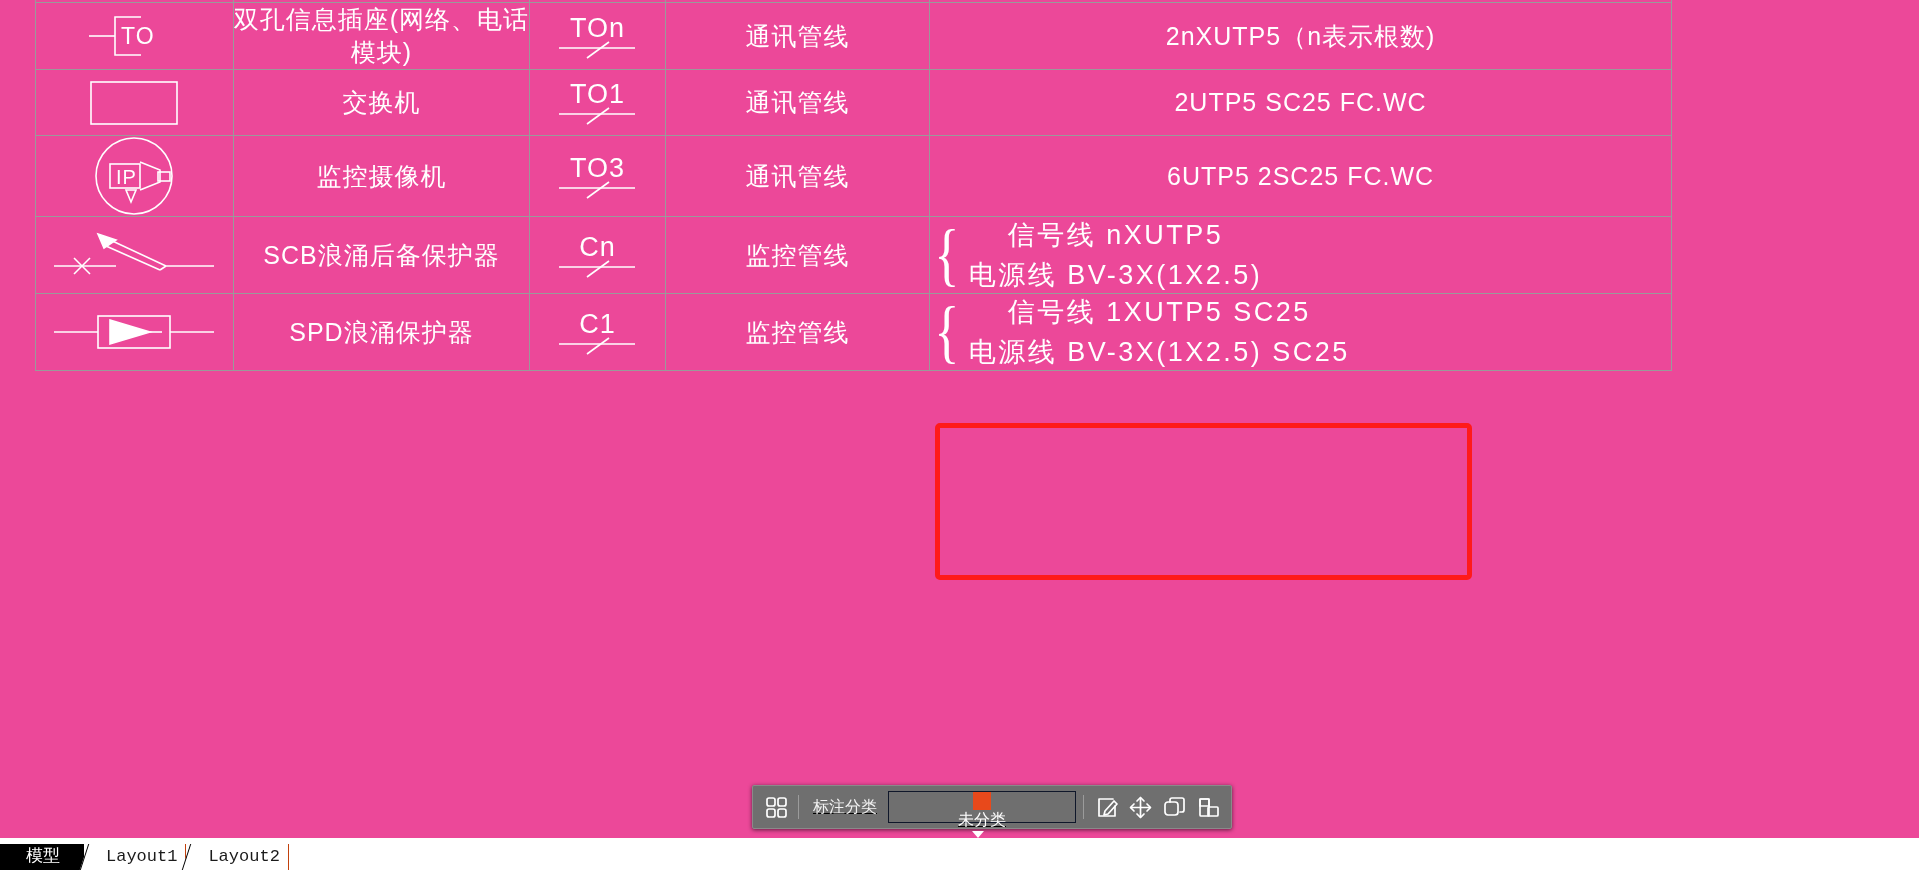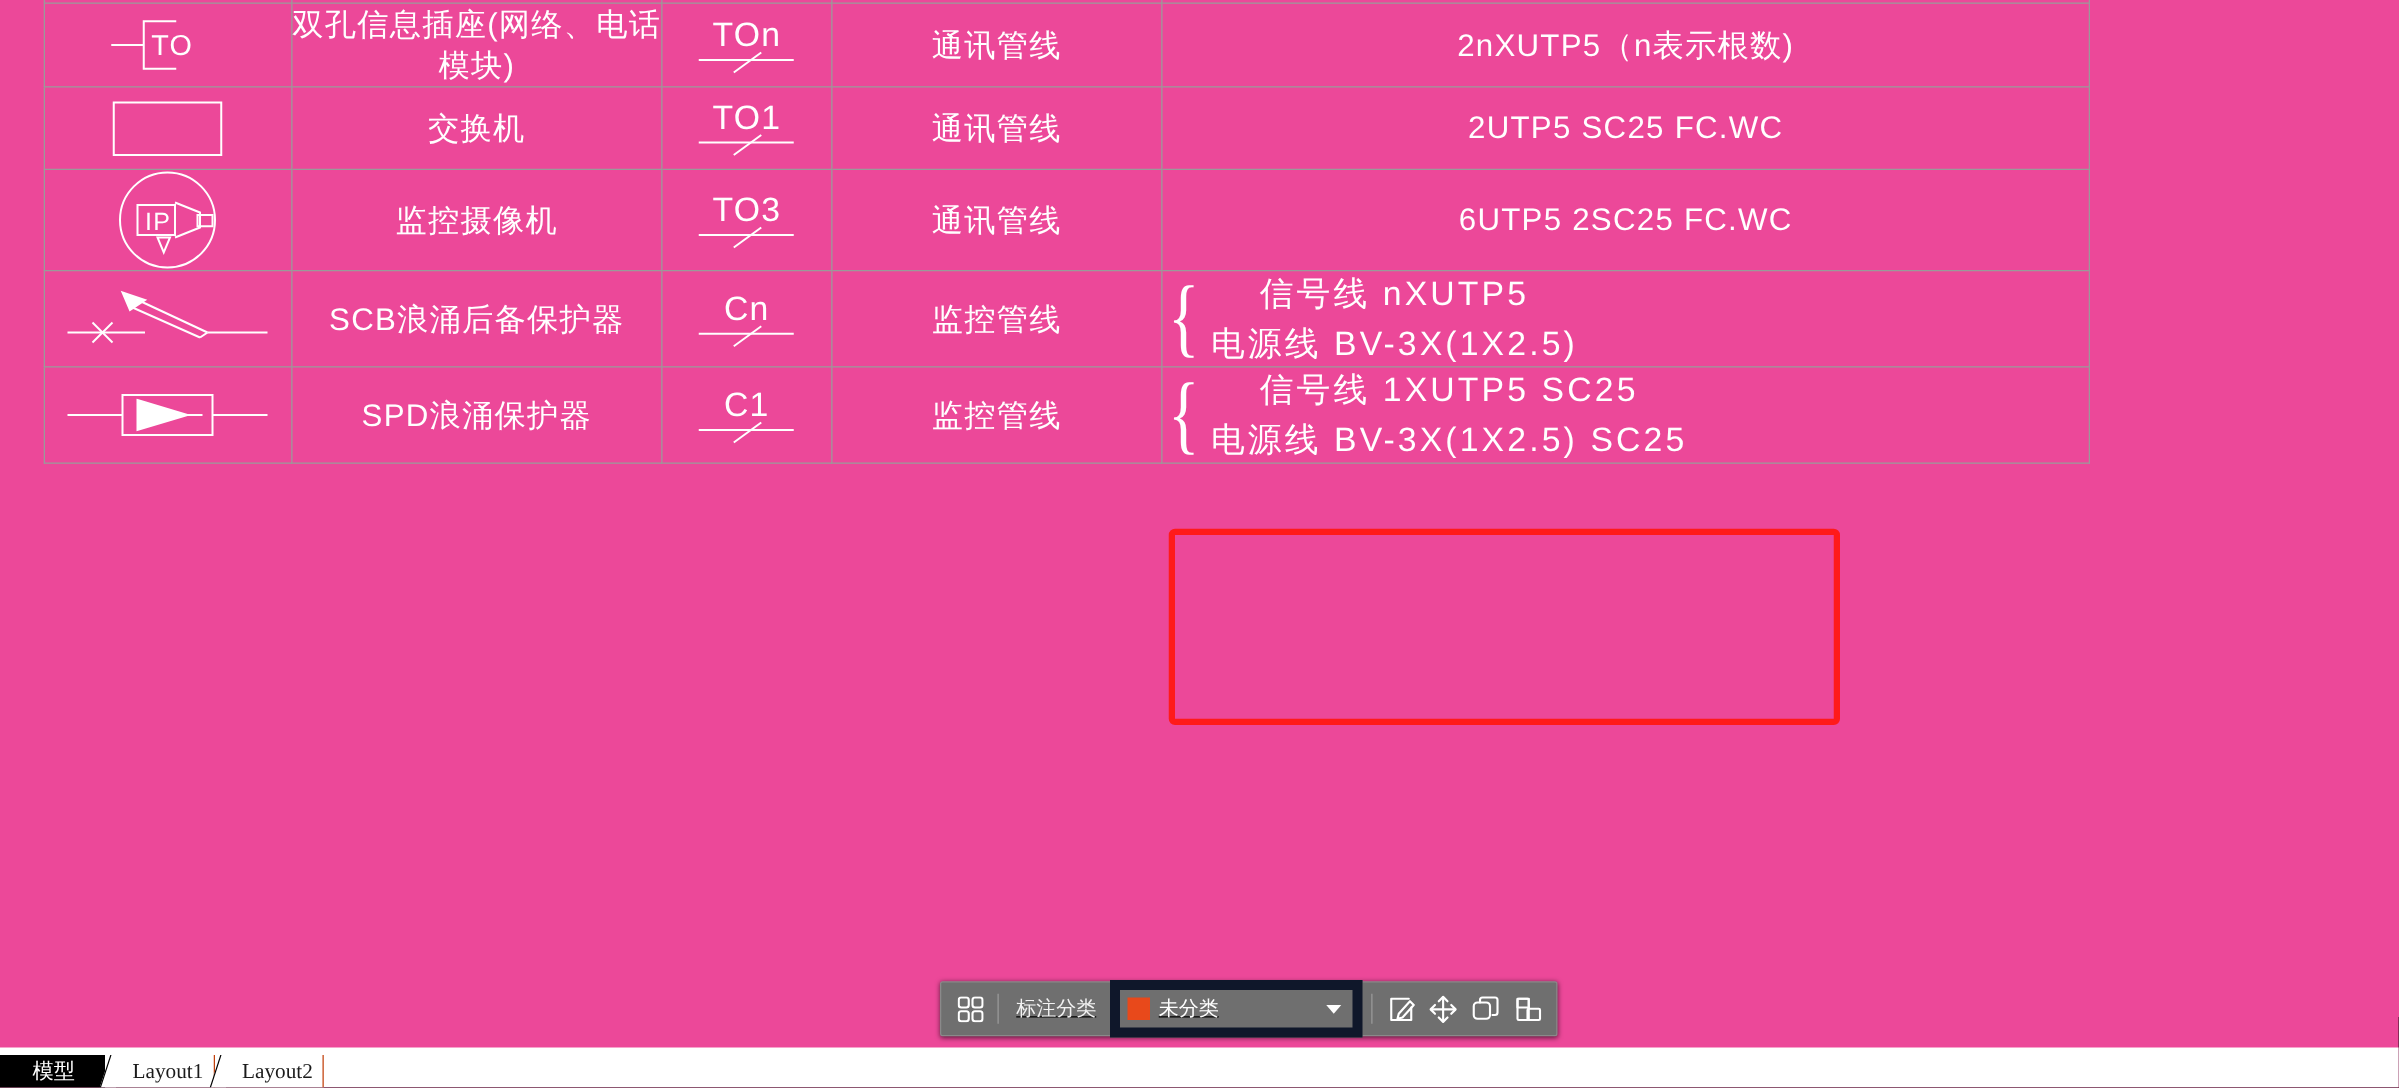--- a/index.html
+++ b/index.html
@@ -79,23 +79,24 @@
   .tbar-sep{width:1px;height:24px;background:#9b9b9b;margin:0 5px;}
   .tbar-label{
     color:#f2f2f2;font-size:16px;
     font-family:"Liberation Sans",sans-serif;
     padding:0 9px;white-space:nowrap;
   }
   .combo{
     display:flex;align-items:center;
     height:30px;width:186px;
     background:#6f6f6f;
-    border:8px solid #0f172a;
+    border:1px solid #0f172a;
     margin:0 2px;
     cursor:pointer;
+    flex-direction:column;
   }
   .swatch{width:18px;height:18px;margin:0 7px 0 6px;flex:0 0 auto;}
   .combo-text{color:#fff;font-size:16px;flex:1 1 auto;white-space:nowrap;}
   .caret{
     width:0;height:0;margin-right:9px;
     border-left:6px solid transparent;border-right:6px solid transparent;
     border-top:7px solid #fff;
   }
   svg.ic{display:block;}
   svg.ic *{stroke:#fff;fill:none;stroke-width:1.7;stroke-linejoin:round;stroke-linecap:round;}
@@ -103,21 +104,21 @@
   
   .tabstrip{
     position:absolute;left:0;bottom:0;width:1919px;height:32px;
     background:#fff;
   }
   .tabs{position:absolute;left:0;bottom:0;display:flex;align-items:flex-end;height:32px;}
   .tab{
     position:relative;height:26px;line-height:26px;
     padding:0 8px 0 22px;
     font-size:17px;
-    font-family:Liberation Serif, serif;
+    font-family:Liberation Mono, monospace;
     cursor:pointer;white-space:nowrap;
   }
   .tab.model{background:#000;color:#fff;padding-left:26px;padding-right:24px;}
   .tab.layout{background:#fff;color:#1b1b1b;border-right:1px solid #c2410c;}
   .tab.layout::before{
     content:"";position:absolute;left:0;top:0;bottom:0;width:12px;
     background:#fff;
     transform:skewX(-18deg);
     border-left:1px solid #000;
   }

